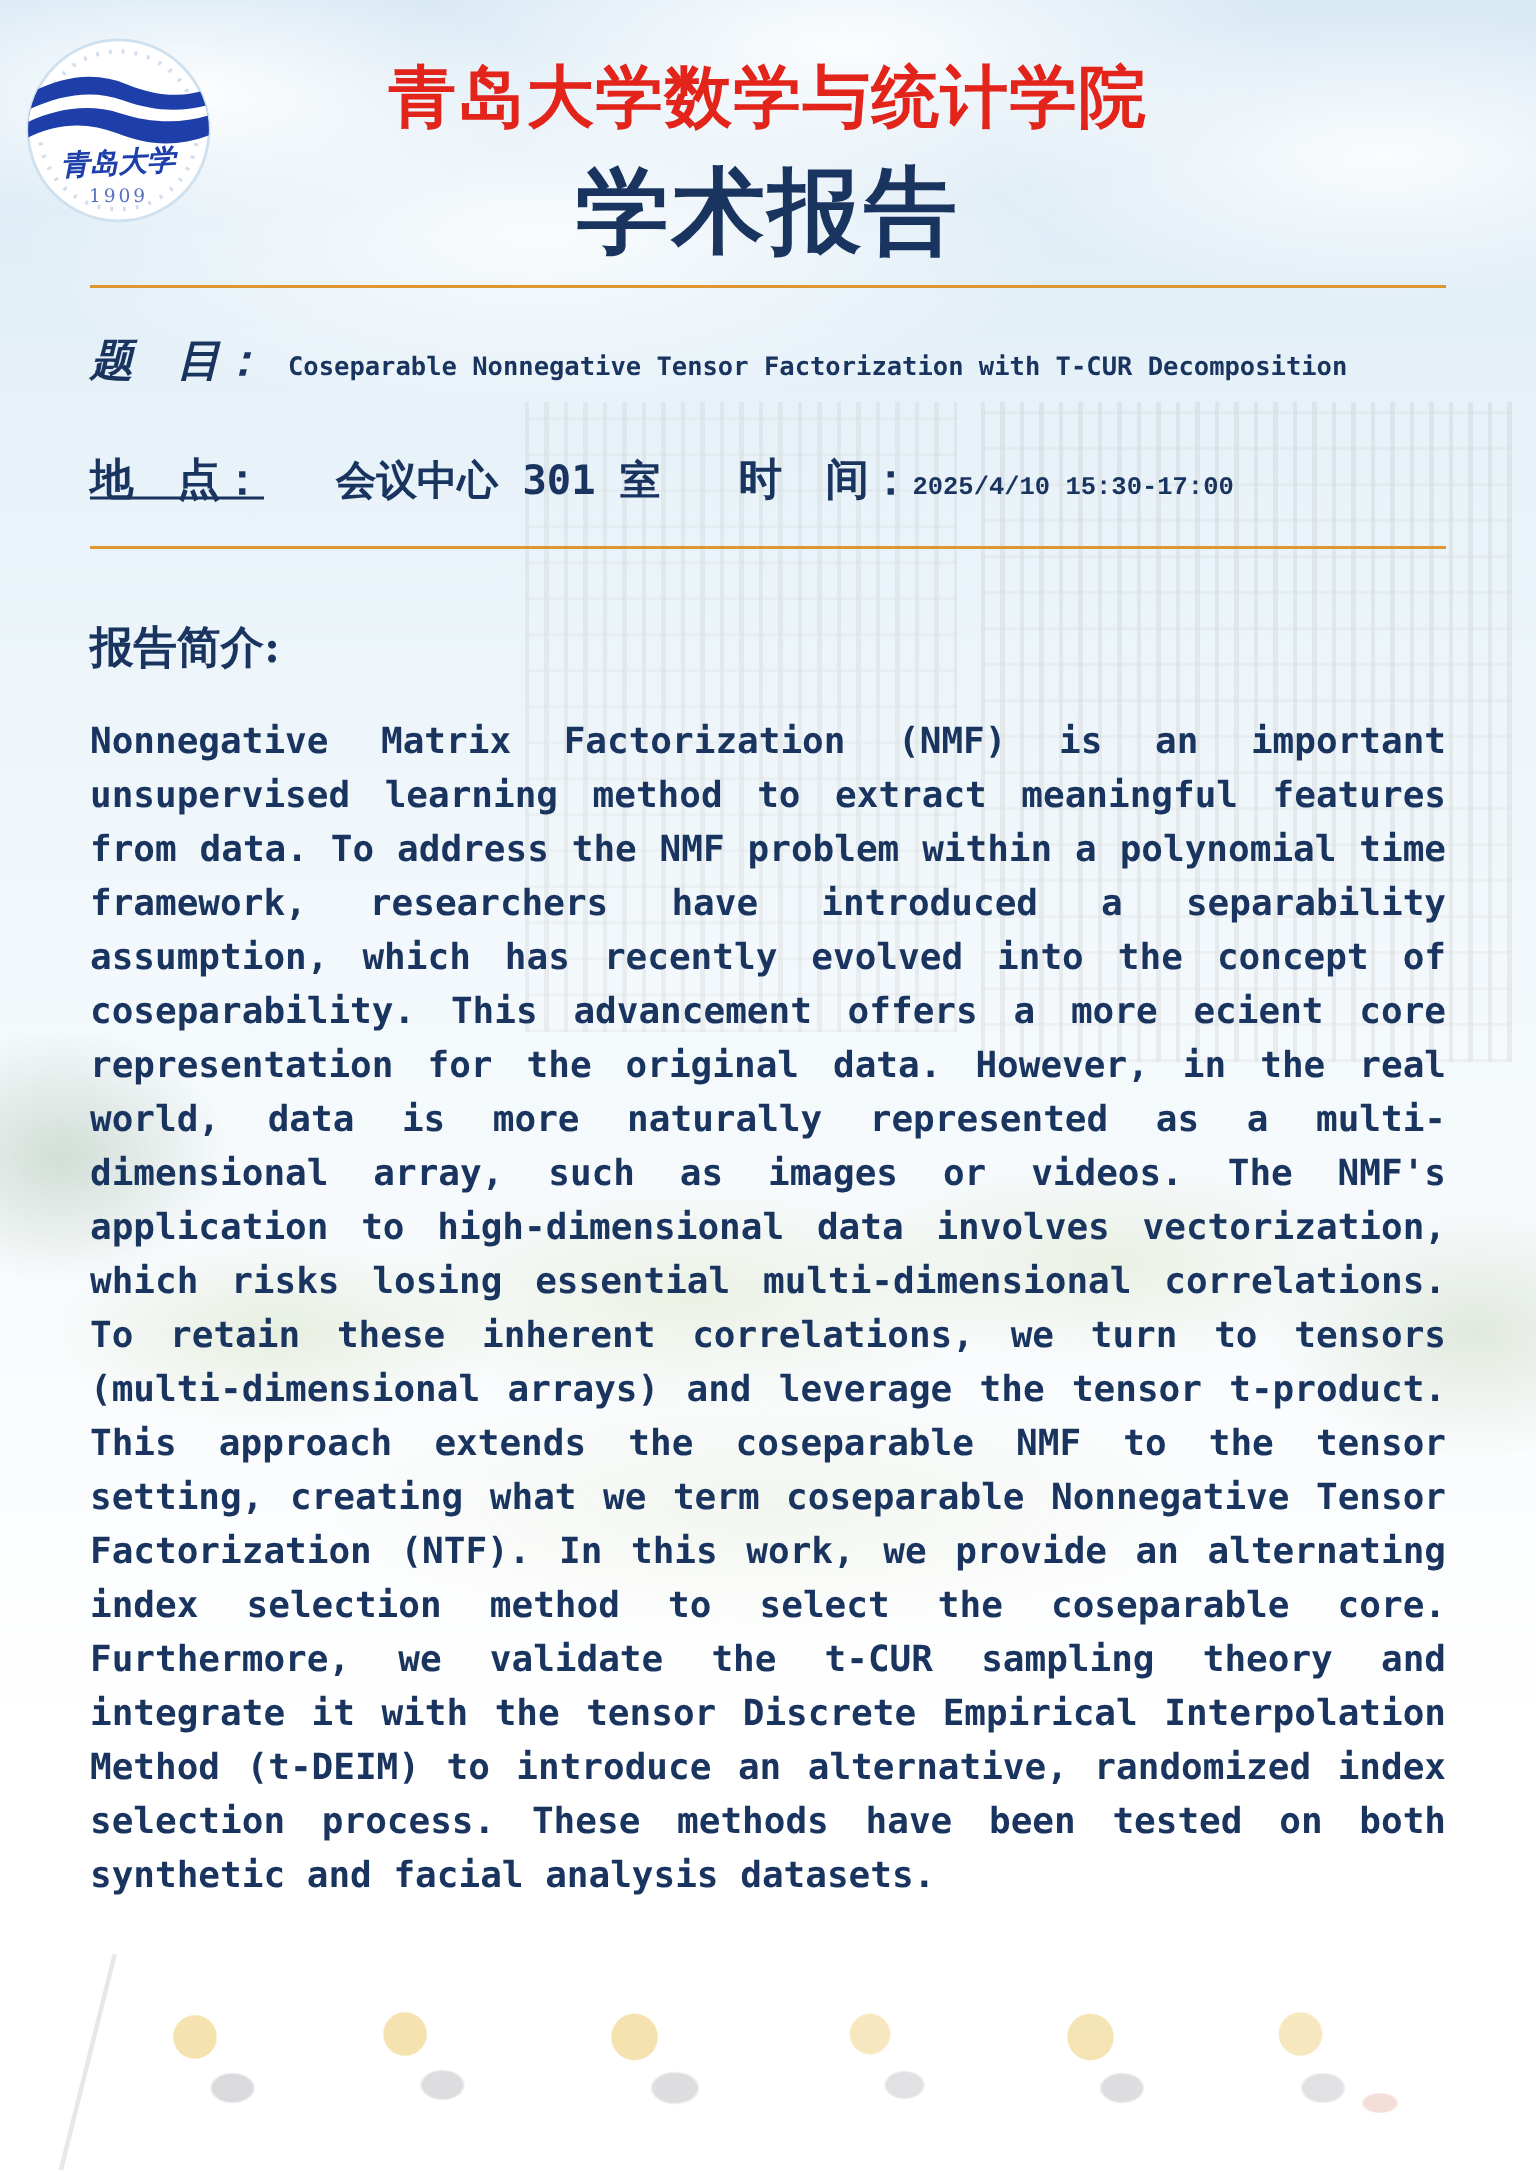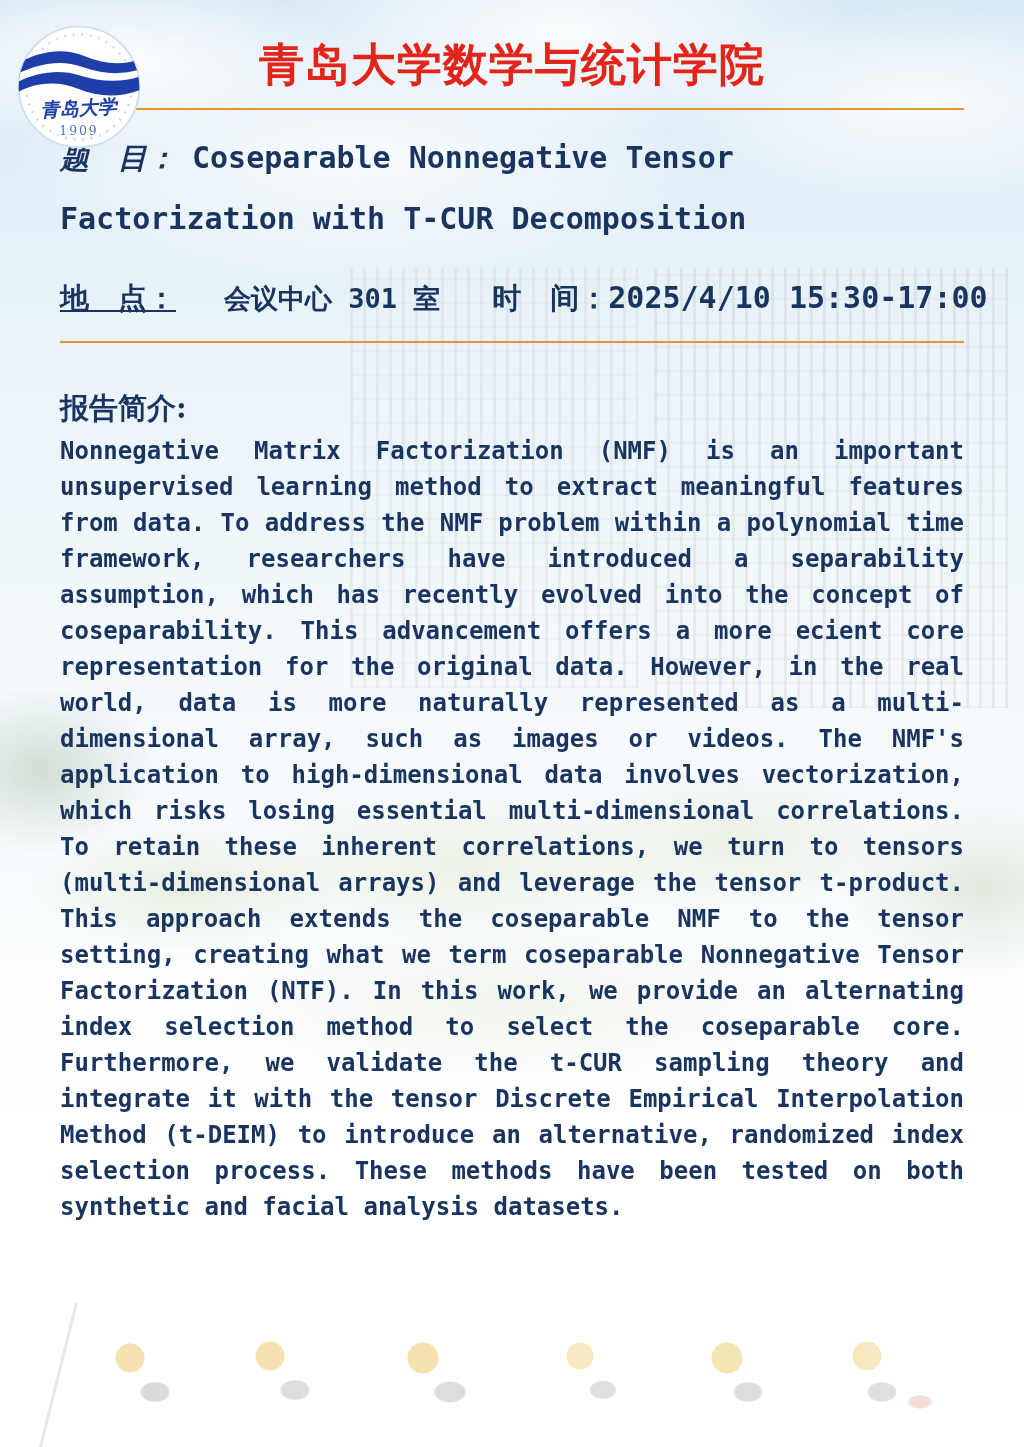--- a/index.html
+++ b/index.html
@@ -83,38 +83,38 @@
   hr.rule{
     border:none;height:2px;margin:18px 0 0 0;
   }
   .details{margin-top:20px;}
   .zh{
     font-family:"DejaVu Serif","Liberation Serif",serif;
     font-weight:700;font-size:29px;
   }
   .en{
     font-family:"DejaVu Sans Mono","Liberation Mono",monospace;
-    font-weight:700;font-size:30px;text-align:right;
+    font-weight:700;font-size:17px;text-align:right;
   }
   .mixed{
     font-family:"DejaVu Sans Mono","DejaVu Serif",monospace;
     font-weight:700;font-size:27px;margin-left:48px;
   }
   .title-line{margin:0;line-height:56px;}
   .speaker-line{margin:16px 0 0 0;line-height:40px;}
   .meta-line{margin:26px 0 0 0;line-height:40px;white-space:nowrap;}
   .gap-lg{display:inline-block;width:16px;}
   .gap-xl{display:inline-block;width:52px;}
   .abstract-heading{
     margin:36px 0 0 0;
     font-family:"DejaVu Serif","Liberation Serif",serif;
     font-weight:700;font-size:29px;line-height:1.2;
   }
   .abstract-body{
-    margin:8px 0 0 0;
+    margin:28px 0 0 0;
     font-family:"DejaVu Sans Mono","Liberation Mono",monospace;
     font-weight:700;font-size:24px;line-height:36px;
     text-align:justify;text-align-last:left;
   }
   
   .logo text{font-family:"DejaVu Serif",serif;}
 </style>
 </head>
 <body>
 
@@ -139,29 +139,30 @@
         <path d="M-5,64 C25,47 50,43 73,51 C98,60 120,60 145,50 L145,57 C120,68 96,68 71,60 C46,52 18,58 -5,73 Z" fill="#ffffff"></path>
       </g>
       <text x="70" y="101" text-anchor="middle" font-size="20" font-style="italic" font-weight="700" fill="#1e3faa" transform="rotate(-3 70 101)">青岛大学</text>
       <text x="70" y="122" text-anchor="middle" font-size="13" letter-spacing="2" fill="#5570bd">1909</text>
     </svg>
   </div>
 
   <div class="content">
     <h1 class="uni-title" id="uni-title" style="color: rgb(226, 36, 27);">青岛大学数学与统计学院</h1>
 
+    <h2 class="report-type" id="report-type" style="color: rgb(25, 52, 95);">学术报告</h2>
 
     <hr class="rule" id="rule-top" style="background: rgb(221, 150, 48);">
 
     <section class="details">
       <p class="title-line">
         <span class="zh navy" style="color: rgb(25, 52, 95); font-style: italic;">题　目：</span><span class="gap-lg"></span><span class="en navy" style="color: rgb(25, 52, 95);">Coseparable Nonnegative Tensor Factorization with T-CUR Decomposition</span>
       </p>
       <p class="meta-line">
-        <span class="zh navy" style="color: rgb(25, 52, 95); text-decoration: underline;">地　点：</span><span class="mixed navy" style="color: rgb(25, 52, 95);">会议中心 301 室</span><span class="gap-xl"></span><span class="zh navy" style="color: rgb(25, 52, 95); text-align: center;">时　间：</span><span class="en navy" style="color: rgb(25, 52, 95);">2025/4/10 15:30-17:00</span>
+        <span class="zh navy" style="color: rgb(25, 52, 95); text-decoration: underline;">地　点：</span><span class="mixed navy" style="color: rgb(25, 52, 95);">会议中心 301 室</span><span class="gap-xl"></span><span class="zh navy" style="color: rgb(25, 52, 95); text-align: center;">时　间：</span><span class="en navy" style="color: rgb(25, 52, 95); font-family: Liberation Mono, monospace;">2025/4/10 15:30-17:00</span>
       </p>
     </section>
 
     <hr class="rule" id="rule-mid" style="background: rgb(221, 150, 48);">
 
     <section class="abstract">
       <h3 class="abstract-heading navy" style="color: rgb(25, 52, 95); margin-top: 48px;">报告简介:</h3>
       <p class="abstract-body navy" style="color: rgb(25, 52, 95);">Nonnegative Matrix Factorization (NMF) is an important unsupervised learning method to extract meaningful features from data. To address the NMF problem within a polynomial time framework, researchers have introduced a separability assumption, which has recently evolved into the concept of coseparability. This advancement offers a more ecient core representation for the original data. However, in the real world, data is more naturally represented as a multi-dimensional array, such as images or videos. The NMF's application to high-dimensional data involves vectorization, which risks losing essential multi-dimensional correlations. To retain these inherent correlations, we turn to tensors (multi-dimensional arrays) and leverage the tensor t-product. This approach extends the coseparable NMF to the tensor setting, creating what we term coseparable Nonnegative Tensor Factorization (NTF). In this work, we provide an alternating index selection method to select the coseparable core. Furthermore, we validate the t-CUR sampling theory and integrate it with the tensor Discrete Empirical Interpolation Method (t-DEIM) to introduce an alternative, randomized index selection process. These methods have been tested on both synthetic and facial analysis datasets.</p>
     </section>
   </div>

